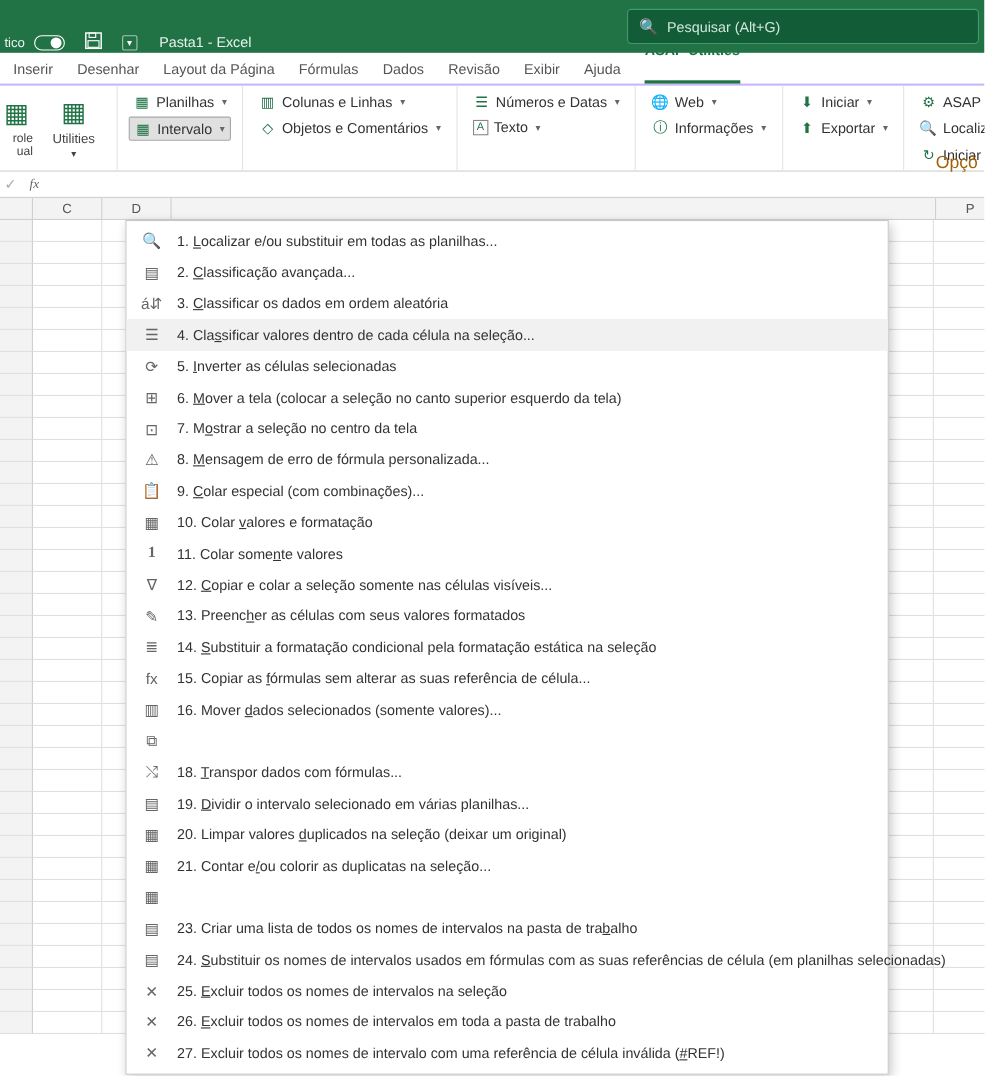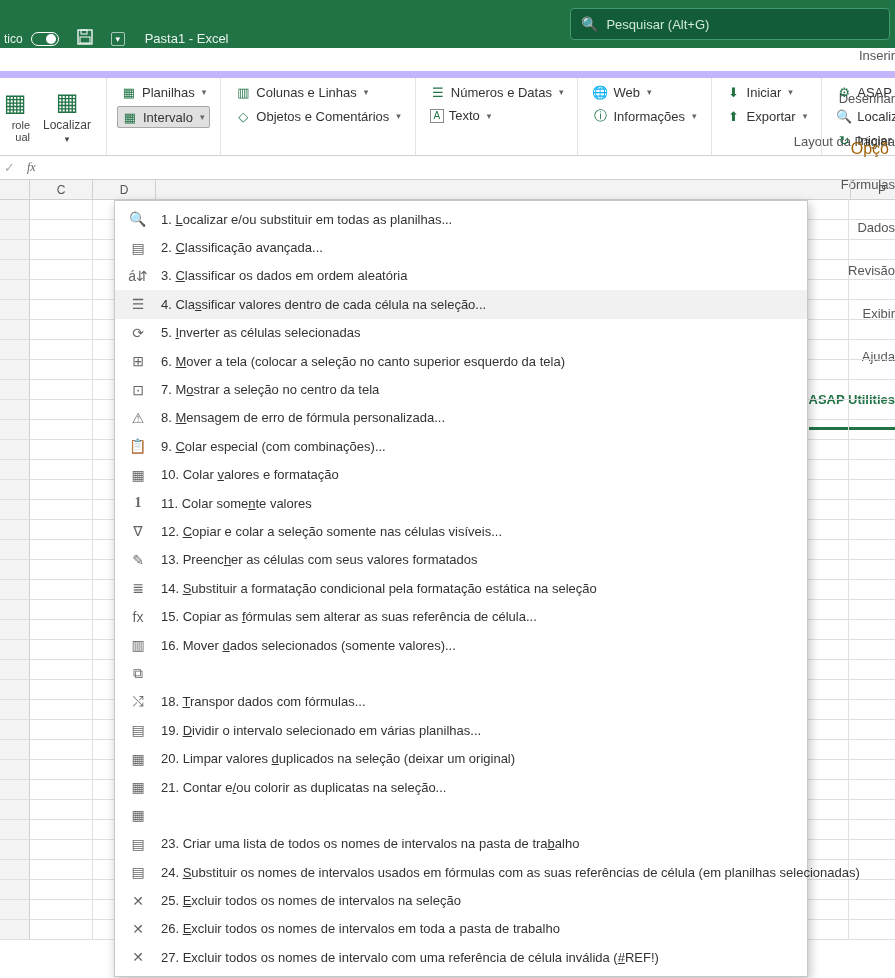--- a/index.html
+++ b/index.html
@@ -12,21 +12,21 @@
   .toggle { width: 28px; height: 14px; border: 1px solid #fff; border-radius: 8px; position: relative; }
   .toggle::after { content: ""; position: absolute; width: 10px; height: 10px; background: #fff; border-radius: 50%; top: 1px; left: 14px; }
   .save-icon { width: 16px; height: 16px; }
   .dropdown-caret { width: 14px; height: 14px; border: 1px solid rgba(255,255,255,0.6); border-radius: 2px; display: flex; align-items: center; justify-content: center; font-size: 9px; color: #fff; margin-left:10px;}
   .doc-title { margin-left: 12px; font-size: 13px; color: #e8f3ee; }
   .search-box { position: absolute; left: 570px; top: 8px; height: 32px; width: 320px; background: #135c38; border: 1px solid #409b6f; border-radius: 4px; display: flex; align-items: center; padding: 0 10px; gap: 8px; }
   .search-box span.icon { color: #cfe8da; font-size: 14px; }
   .search-box .ph { color: #cfe8da; font-size: 13px; }
 
   
-  .tabs { height: 30px; display: flex; align-items: flex-end; padding-left: 12px; gap: 22px; border-bottom: 7px solid #c4b5fd; background:#fff;flex-direction:column;}
+  .tabs { height: 30px; display: flex; align-items: flex-end; padding-left: 12px; gap: 22px; border-bottom: 2px solid #c4b5fd; background:#fff;}
   .tab { font-size: 13px; color: #555; padding-bottom: 6px; cursor: pointer; }
   .tab.active { color: #217346; font-weight: 600; border-bottom: 3px solid #217346; padding-bottom: 20px; }
 
   
   .ribbon { height: 78px; background: #fff; display: flex; border-bottom: 1px solid #d0d0d0; padding-left:0;}
   .group { border-right: 1px solid #e4e4e4; padding: 4px 10px; display: flex; flex-direction: row; gap: 8px; align-items: flex-start;}
   .bigbtn { display:flex; flex-direction:column; align-items:center; justify-content:center; width:58px; height:68px; font-size:12px; color:#444; gap:2px;}
   .bigbtn .bicon{font-size:24px;color:#217346;}
   .col { display:flex; flex-direction:column; gap:4px; }
   .smallbtn { display:flex; align-items:center; gap:5px; font-size:13px; color:#333; padding:2px 4px; white-space:nowrap;}
@@ -98,21 +98,21 @@
 </div>
 
 <div class="ribbon">
   <div class="group" style="padding-left:0;">
     <div class="bigbtn" style="width:30px;">
       <span class="bicon">▦</span>
       <span style="font-size:11px;text-align:right;">role ual</span>
     </div>
     <div class="bigbtn">
       <span class="bicon">▦</span>
-      <span>Localizar</span>
+      <span>Utilities</span>
       <span style="font-size:9px;">▾</span>
     </div>
   </div>
   <div class="group">
     <div class="col">
       <div class="smallbtn">
           <span class="ic">▦</span>
           <span>Planilhas</span>
           <span class="caret">▾</span>
         </div>

